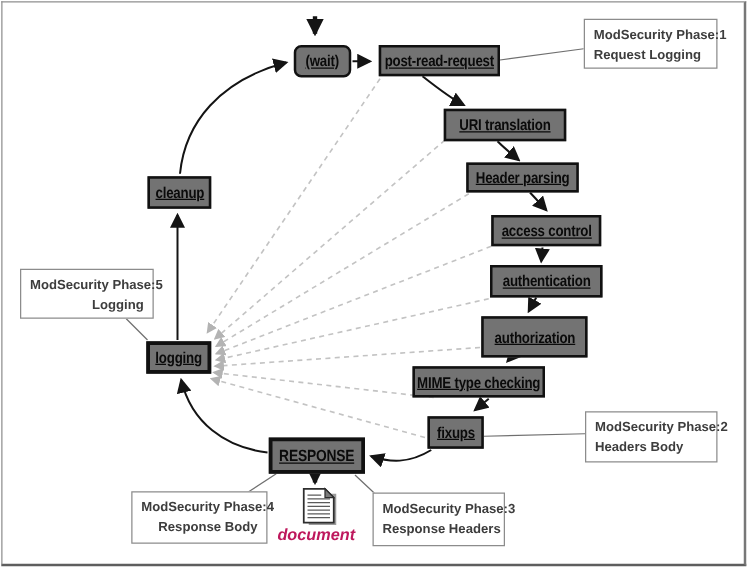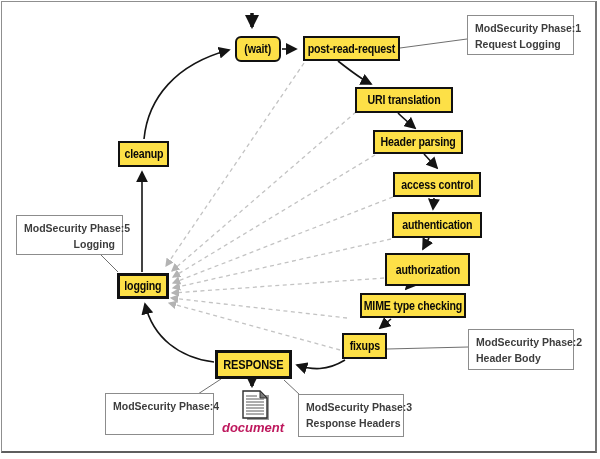--- a/index.html
+++ b/index.html
@@ -9,24 +9,25 @@
     font-family:"Liberation Sans", sans-serif;
   }
   .frame{
     position:absolute; left:1px; top:1px; width:593px; height:449px;
     border:1px solid #8f8f8f; border-right:2px solid #777; border-bottom:2px solid #5e5e5e;
     pointer-events:none;
   }
   svg.wires{position:absolute; left:0; top:0; width:600px; height:459px;}
   .stage{
     position:absolute; box-sizing:border-box;
-    background:#fde047; border:2px solid #111;
+    background:#737373; border:2px solid #111;
     display:flex; align-items:center; justify-content:center;
     font-weight:bold; font-size:12.5px; color:#0a0a0a;
     white-space:nowrap;
+    text-decoration:underline;
   }
   .stage > span{display:inline-block; transform:scaleX(.85); letter-spacing:-0.2px;}
   .stage.round{border-radius:6px;}
   .stage.thick{border-width:3px;}
   .stage.big{font-size:13px;}
   .note{
     position:absolute; box-sizing:border-box;
     background:#fff; border:1px solid #8c8c8c;
     font-weight:bold; font-size:10.5px; line-height:1.5; color:#3d3d3d;
     padding:5px 7px 4px 7px;
@@ -118,21 +119,21 @@
     </div>
 
   <div class="stage" style="left:392px;top:212px;width:90px;height:26px;">
       <span>authentication</span>
     </div>
 
   <div class="stage" style="left:385px;top:253px;width:85px;height:33px;">
       <span>authorization</span>
     </div>
 
-  <div class="stage" style="left:360px;top:293px;width:106px;height:25px;">
+  <div class="stage" style="left:330px;top:293px;width:106px;height:25px;">
       <span>MIME type checking</span>
     </div>
 
   <div class="stage" style="left:342px;top:333px;width:45px;height:26px;align-items:center;">
       <span>fixups</span>
     </div>
 
   <div class="stage thick big" style="left:215px;top:350px;width:77px;height:29px;">
       <span>RESPONSE</span>
     </div>
@@ -145,30 +146,31 @@
       <span>cleanup</span>
     </div>
 
   <div class="note" style="left:467px;top:15px;width:107px;height:40px;">
     <div>ModSecurity Phase:1</div>
     <div>Request Logging</div>
   </div>
 
   <div class="note" style="left:468px;top:329px;width:106px;height:41px;">
     <div>ModSecurity Phase:2</div>
-    <div>Header Body</div>
+    <div>Headers Body</div>
   </div>
 
   <div class="note right" style="left:16px;top:215px;width:107px;height:40px;">
     <div>ModSecurity Phase:5</div>
     <div>Logging</div>
   </div>
 
   <div class="note right" style="left:105px;top:393px;width:109px;height:42px;">
     <div>ModSecurity Phase:4</div>
+    <div>Response Body</div>
   </div>
 
   <div class="note" style="left:298px;top:394px;width:106px;height:43px;">
     <div>ModSecurity Phase:3</div>
     <div>Response Headers</div>
   </div>
 
   <div class="doc-icon" style="left:239px;top:389px;width:34px;height:32px;">
     <svg width="34" height="32" viewBox="0 0 34 32">
       <rect x="8" y="6" width="22" height="25" fill="#9c9c9c"></rect>

